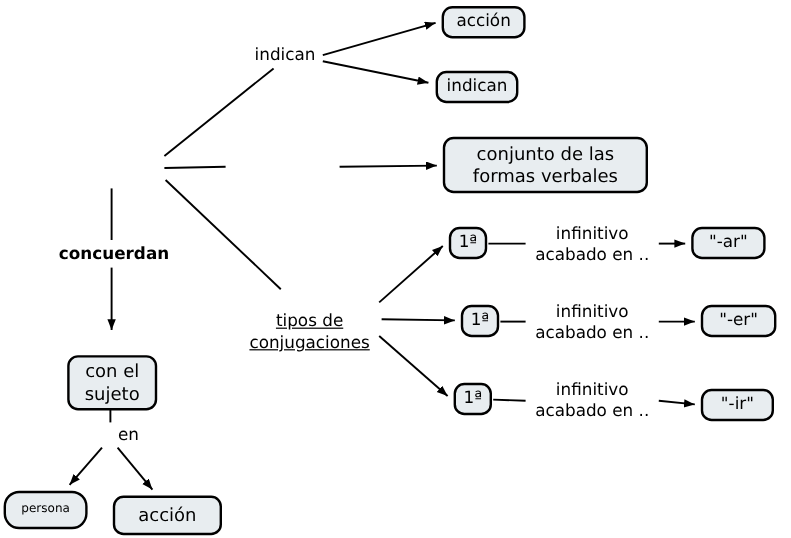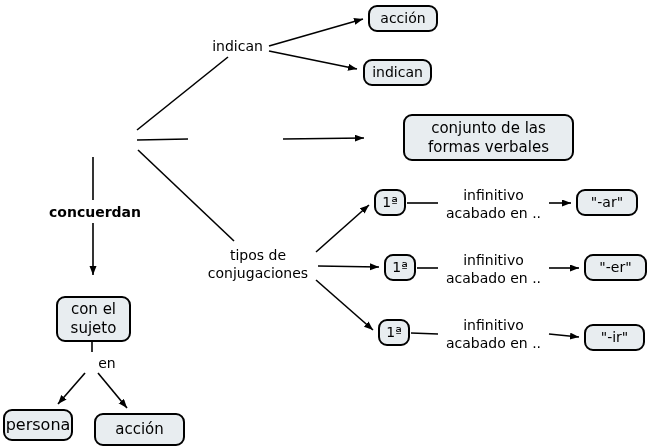--- a/index.html
+++ b/index.html
@@ -33,36 +33,36 @@
   .link-label{
     position:absolute;
     text-align:center;
     font-size:14px;line-height:1.3;
     white-space:pre-line;
   }
   
   #n-verbos   {left:52px;  top:124px; width:84px;  height:32px; font-size:15px;}
   #n-accion   {left:368px; top:5px;   width:70px;  height:27px;}
   #n-estado   {left:363px; top:59px;  width:69px;  height:27px;}
-  #n-conjunto {left:369px; top:114px; width:171px; height:47px; font-size:15px;margin-left:34px;}
+  #n-conjunto {left:369px; top:114px; width:171px; height:47px; font-size:15px;}
   #n-sujeto   {left:56px;  top:280px; width:75px;  height:46px; font-size:15px;margin-top:16px;}
-  #n-persona  {left:3px;   top:409px; width:70px;  height:32px; font-size:16px;}
+  #n-persona  {left:3px;   top:409px; width:70px;  height:32px; font-size:10px;border-radius:13px;}
   #n-numero   {left:94px;  top:413px; width:91px;  height:33px; font-size:15px;}
   #n-conj1    {left:374px; top:189px; width:32px;  height:27px;}
   #n-conj2    {left:384px; top:254px; width:32px;  height:27px;}
   #n-conj3    {left:378px; top:319px; width:32px;  height:27px;}
   #n-ar       {left:576px; top:189px; width:62px;  height:27px;}
   #n-er       {left:584px; top:254px; width:63px;  height:27px;}
   #n-ir       {left:584px; top:324px; width:61px;  height:27px;}
   
   #l-indican     {left:200px; top:37px;  width:75px;}
   #l-conjugacion {left:188px; top:130px; width:95px;}
   #l-concuerdan  {left:40px;  top:203px; width:110px;font-weight:bold;}
   #l-en          {left:92px;  top:354px; width:30px;}
-  #l-tipos       {left:203px; top:246px; width:110px;}
+  #l-tipos       {left:203px; top:259px; width:110px;text-decoration:underline;}
   #l-inf1        {left:437px; top:186px; width:113px;}
   #l-inf2        {left:437px; top:251px; width:113px;}
   #l-inf3        {left:437px; top:316px; width:113px;}
 </style>
 </head>
 <body>
 
 <div id="canvas">
 
   <svg id="edges" viewBox="0 0 659 448" xmlns="http://www.w3.org/2000/svg">

